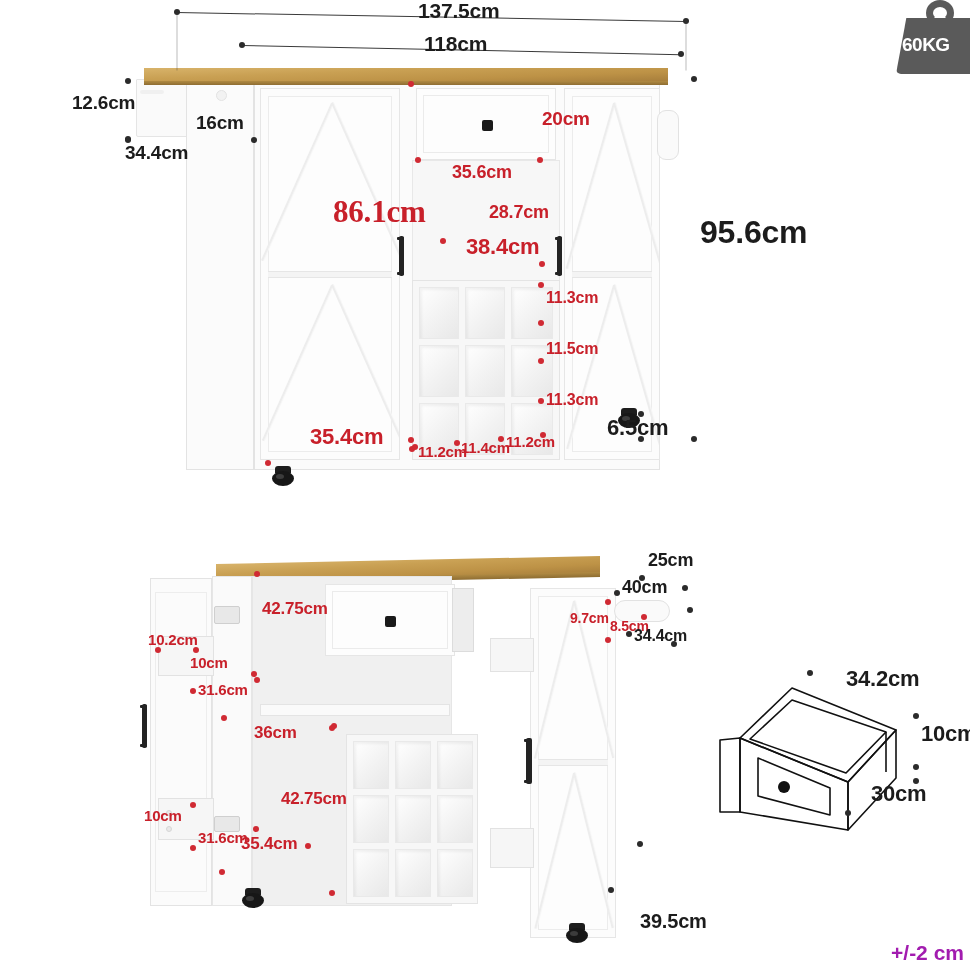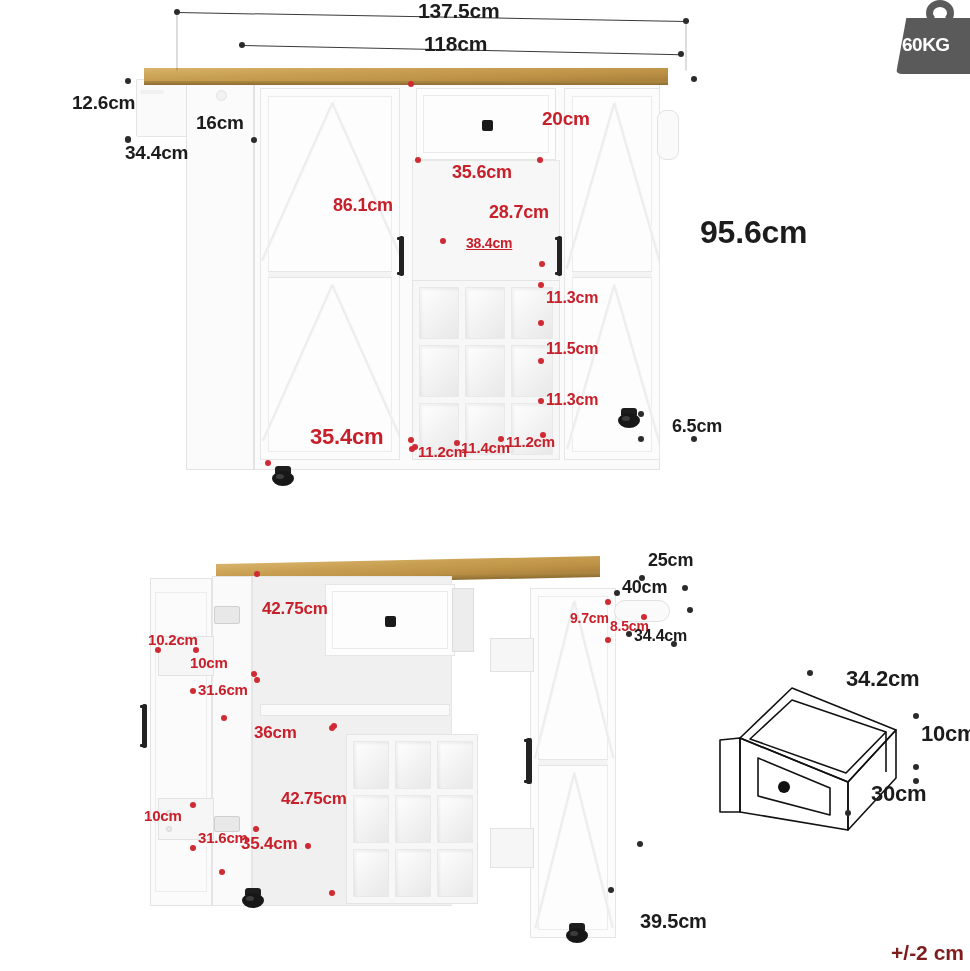--- a/index.html
+++ b/index.html
@@ -128,21 +128,21 @@
   .openbox { position:absolute; background:#fafafa; border:1px solid #e6e6e6; }
   .shadowbox { position:absolute; background:#f0f0f0; border:1px solid #e6e6e6; }
   .slide { position:absolute; background:#f6f6f6; border:1px solid #e2e2e2; }
   .hinge { position:absolute; background:#e8e8e8; border:1px solid #cfcfcf; border-radius:2px; }
 
   
   #art { position:absolute; left:700px; top:660px; width:200px; height:180px; }
   #art svg { width:100%; height:100%; overflow:visible; }
 
   
-  #tol { position:absolute; right:6px; bottom:6px; font-size:21px; font-weight:bold; color:#7f1d1d; white-space:nowrap; }
+  #tol { position:absolute; right:6px; bottom:6px; font-size:21px; font-weight:bold; color:#a21caf; white-space:nowrap; }
 </style>
 </head>
 <body>
 
 <div class="stage">
 
   <div id="badge">
     <div class="badge-ring"></div>
     <div class="badge-body"></div>
     <div class="badge-txt">60KG</div>
@@ -233,35 +233,35 @@
 
   <div class="ln blk" style="left:128px; top:140px; width:126px;"></div>
   <div class="dot blk" style="left:125px; top:137px;"></div>
   <div class="dot blk" style="left:251px; top:137px;"></div>
   <div class="dim blk" style="left:125px; top:143px; font-size:19px;">34.4cm</div>
   <div class="dim blk" style="left:196px; top:113px; font-size:19px;">16cm</div>
 
   <div class="ln red" style="left:411px; top:84px; width:356px; transform:rotate(90deg);"></div>
   <div class="dot red" style="left:408px; top:81px;"></div>
   <div class="dot red" style="left:408px; top:437px;"></div>
-  <div class="dim red" style="left:333px; top:196px; font-size:18px;">86.1cm</div>
+  <div class="dim red" style="left:333px; top:196px; font-size:31px;font-family:Liberation Serif, serif;">86.1cm</div>
 
   <div class="dim red" style="left:542px; top:109px; font-size:19px;">20cm</div>
 
   <div class="ln red" style="left:418px; top:160px; width:122px;"></div>
   <div class="dot red" style="left:415px; top:157px;"></div>
   <div class="dot red" style="left:537px; top:157px;"></div>
   <div class="dim red" style="left:452px; top:163px; font-size:18px;">35.6cm</div>
 
   <div class="dim red" style="left:489px; top:203px; font-size:18px;">28.7cm</div>
 
   <div class="ln red" style="left:443px; top:241px; width:100px; transform:rotate(13deg);"></div>
   <div class="dot red" style="left:440px; top:238px;"></div>
   <div class="dot red" style="left:539px; top:261px;"></div>
-  <div class="dim red" style="left:466px; top:236px; font-size:14px;text-decoration:underline;">38.4cm</div>
+  <div class="dim red" style="left:466px; top:236px; font-size:22px;">38.4cm</div>
 
   <div class="ln red" style="left:541px; top:160px; width:286px; transform:rotate(90deg);"></div>
   <div class="dot red" style="left:538px; top:282px;"></div>
   <div class="dot red" style="left:538px; top:320px;"></div>
   <div class="dot red" style="left:538px; top:358px;"></div>
   <div class="dot red" style="left:538px; top:398px;"></div>
   <div class="dim red" style="left:546px; top:290px; font-size:16px;">11.3cm</div>
   <div class="dim red" style="left:546px; top:341px; font-size:16px;">11.5cm</div>
   <div class="dim red" style="left:546px; top:392px; font-size:16px;">11.3cm</div>
 
@@ -280,21 +280,21 @@
   <div class="dim red" style="left:506px; top:434px; font-size:15px;">11.2cm</div>
 
   <div class="ln blk" style="left:694px; top:79px; width:360px; transform:rotate(90deg);"></div>
   <div class="dot blk" style="left:691px; top:76px;"></div>
   <div class="dot blk" style="left:691px; top:436px;"></div>
   <div class="dim blk" style="left:700px; top:216px; font-size:32px;">95.6cm</div>
 
   <div class="ln blk" style="left:641px; top:414px; width:25px; transform:rotate(90deg);"></div>
   <div class="dot blk" style="left:638px; top:411px;"></div>
   <div class="dot blk" style="left:638px; top:436px;"></div>
-  <div class="dim blk" style="left:672px; top:417px; font-size:18px;">6.5cm</div>
+  <div class="dim blk" style="left:607px; top:417px; font-size:22px;">6.5cm</div>
 
   <div id="cab2">
 
     <div class="wood" style="left:86px; top:12px; width:384px; height:17px; transform:skewY(-1.2deg);"></div>
     <div class="wood-edge" style="left:86px; top:28px; width:384px; height:5px; transform:skewY(-1.2deg);"></div>
 
     <div class="body-white abs" style="left:20px; top:30px; width:62px; height:328px;"></div>
     <div class="abs" style="left:25px; top:44px; width:52px; height:300px; border:1px solid #ededed;"></div>
     <div class="handle" style="left:12px; top:156px; width:5px; height:44px;"></div>
 

